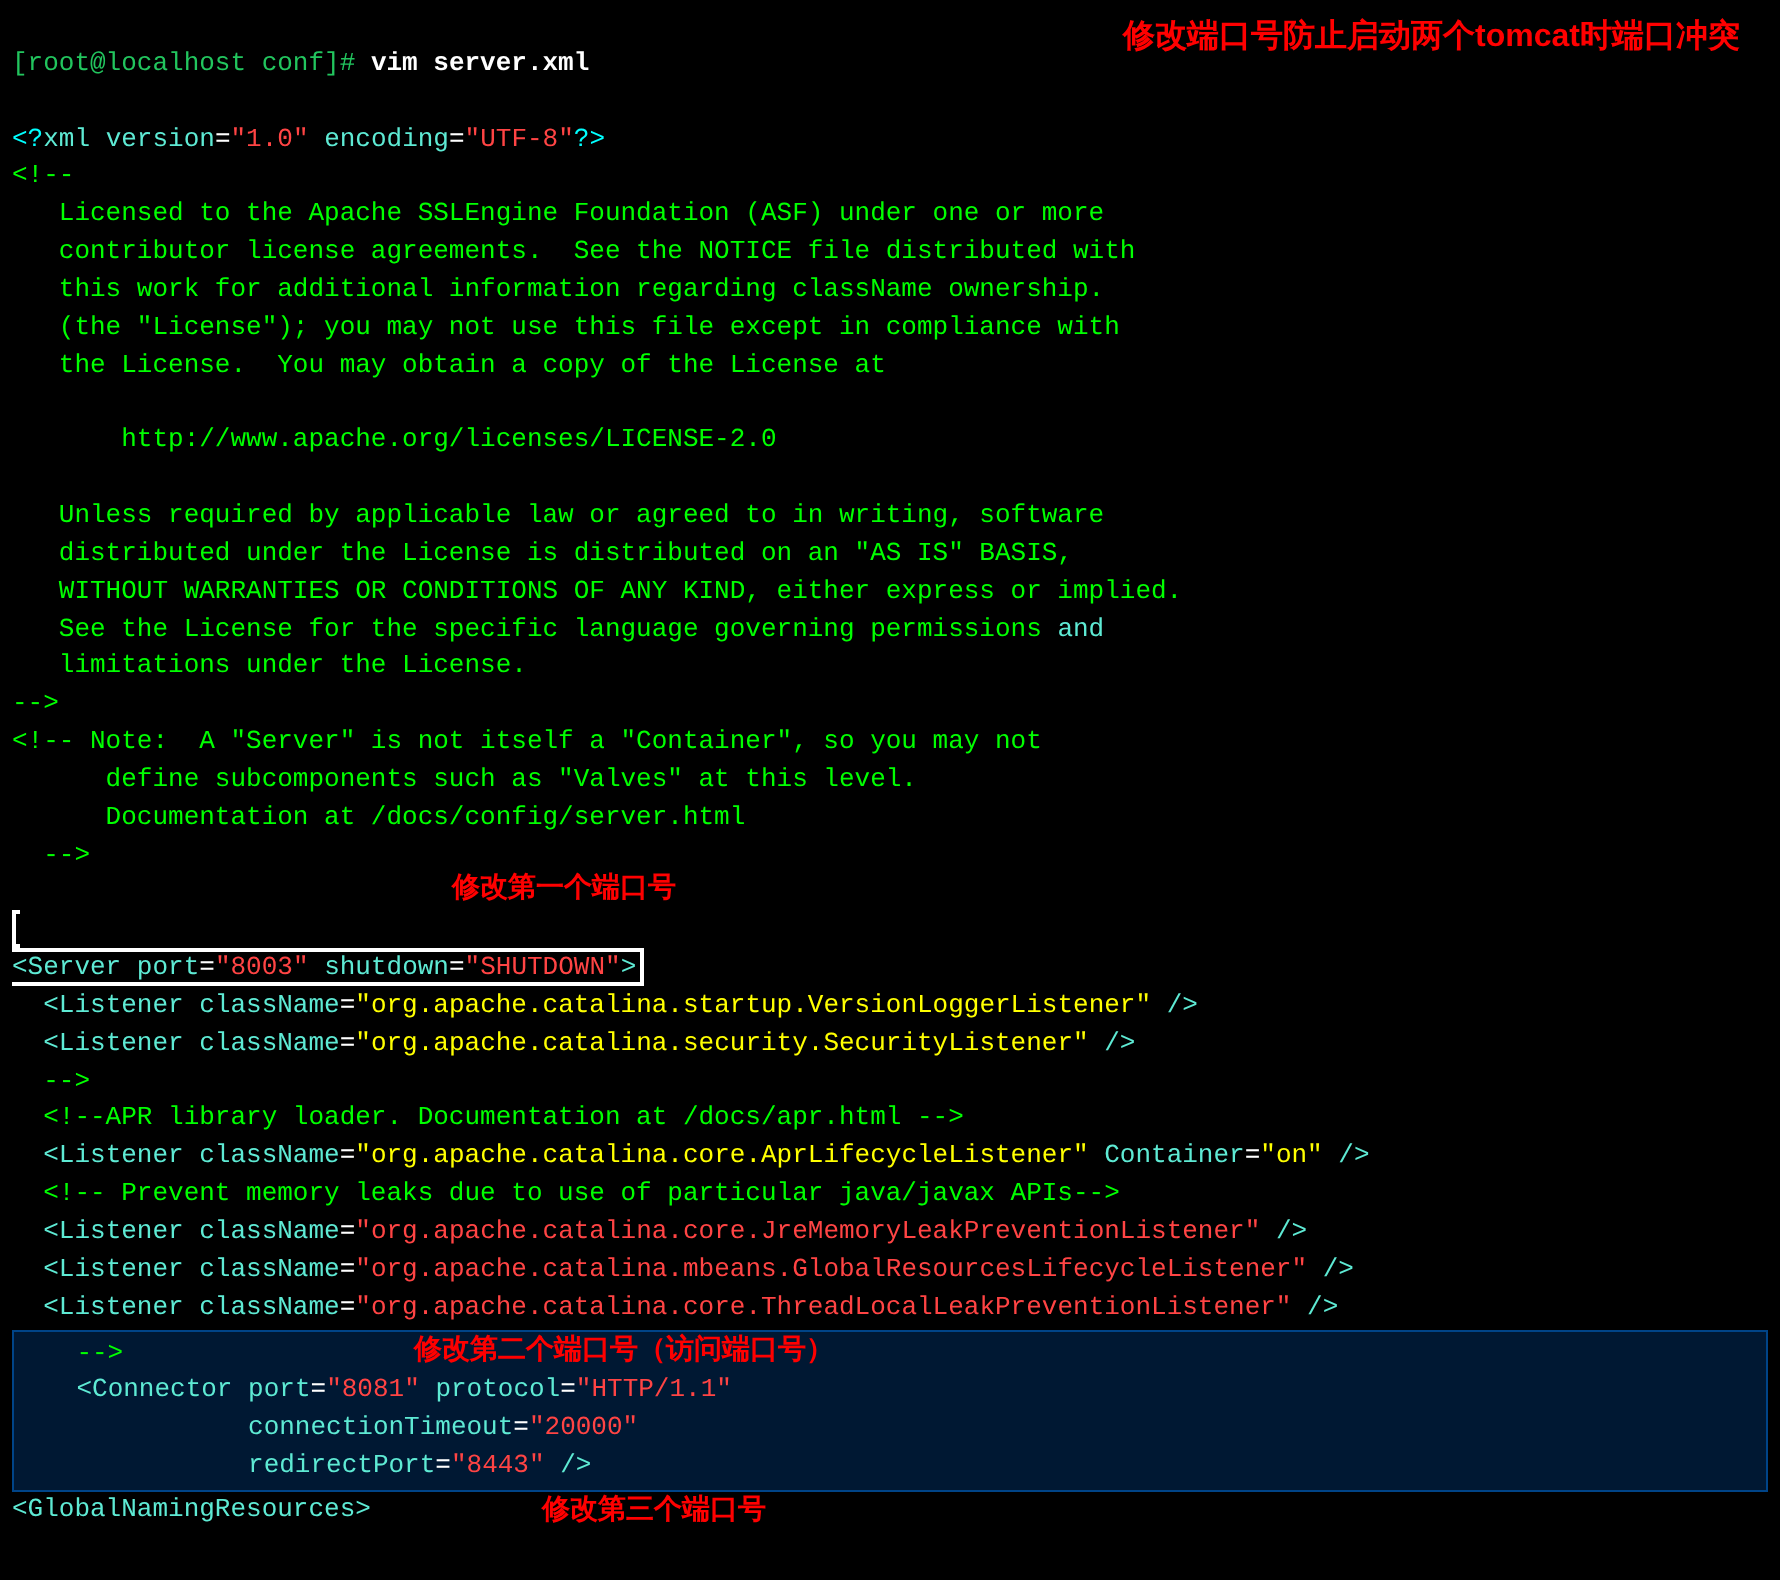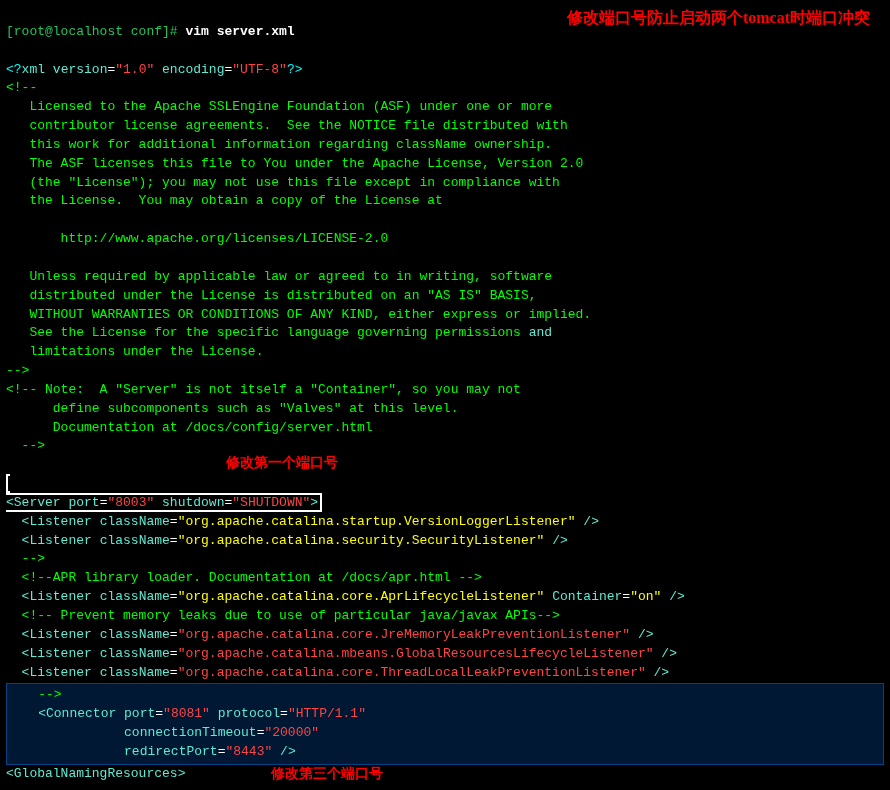--- a/index.html
+++ b/index.html
@@ -29,21 +29,21 @@
     .cmd { color: #ffffff; font-weight: bold; }
     .comment { color: #00ff00; }
     .attr-val { color: #ff4444; }
     .class-val { color: #ffff00; }
     .class-val-red { color: #ff4444; }
     .white { color: #ffffff; }
     .green { color: #5eead4; text-align: center; }
     .cyan { color: #00ffff; }
     .annotation {
       color: #ff0000;
-      font-family: Liberation Serif, serif;
+      font-family: Liberation Sans, sans-serif;
       font-size: 15px;
       font-weight: bold;
       position: absolute;
     }
   </style>
 </head>
 <body>
 
 <div class="terminal">
 
@@ -52,21 +52,20 @@
   <span class="line">
 <span class="prompt">[root@localhost conf]# </span><span class="cmd">vim server.xml</span></span>
 
   <span class="line">
 <span class="cyan">&lt;?</span><span class="green">xml </span><span class="green">version</span><span class="white">=</span><span class="attr-val">"1.0"</span><span class="green"> encoding</span><span class="white">=</span><span class="attr-val">"UTF-8"</span><span class="cyan">?&gt;</span></span>
 
   <span class="line comment">&lt;!--</span>
   <span class="line comment">   Licensed to the Apache SSLEngine Foundation (ASF) under one or more</span>
   <span class="line comment">   contributor license agreements.  See the NOTICE file distributed with</span>
   <span class="line comment">   this work for additional information regarding className ownership.</span>
-  <span class="line comment">   The ASF licenses this file to You under the Apache License, Version 2.0</span>
   <span class="line comment">   (the "License"); you may not use this file except in compliance with</span>
   <span class="line comment">   the License.  You may obtain a copy of the License at</span>
   <span class="line comment"> </span>
   <span class="line comment">       http://www.apache.org/licenses/LICENSE-2.0</span>
   <span class="line comment"> </span>
   <span class="line comment">   Unless required by applicable law or agreed to in writing, software</span>
   <span class="line comment">   distributed under the License is distributed on an "AS IS" BASIS,</span>
   <span class="line comment">   WITHOUT WARRANTIES OR CONDITIONS OF ANY KIND, either express or implied.</span>
   <span class="line comment">   See the License for the specific language governing permissions <span class="green">and</span></span>
   <span class="line comment">   limitations under the License.</span>
@@ -89,20 +88,21 @@
   <span class="line">  <span class="green">&lt;Listener </span><span class="green">className</span><span class="white">=</span><span class="class-val">"org.apache.catalina.security.SecurityListener"</span><span class="green"> /&gt;</span></span>
   <span class="line comment">  --&gt;</span>
   <span class="line comment">  &lt;!--APR library loader. Documentation at /docs/apr.html --&gt;</span>
   <span class="line">  <span class="green">&lt;Listener </span><span class="green">className</span><span class="white">=</span><span class="class-val">"org.apache.catalina.core.AprLifecycleListener"</span><span class="green"> Container</span><span class="white">=</span><span class="class-val">"on"</span><span class="green"> /&gt;</span></span>
   <span class="line comment">  &lt;!-- Prevent memory leaks due to use of particular java/javax APIs--&gt;</span>
   <span class="line">  <span class="green">&lt;Listener </span><span class="green">className</span><span class="white">=</span><span class="class-val-red">"org.apache.catalina.core.JreMemoryLeakPreventionListener"</span><span class="green"> /&gt;</span></span>
   <span class="line">  <span class="green">&lt;Listener </span><span class="green">className</span><span class="white">=</span><span class="class-val-red">"org.apache.catalina.mbeans.GlobalResourcesLifecycleListener"</span><span class="green"> /&gt;</span></span>
   <span class="line">  <span class="green">&lt;Listener </span><span class="green">className</span><span class="white">=</span><span class="class-val-red">"org.apache.catalina.core.ThreadLocalLeakPreventionListener"</span><span class="green"> /&gt;</span></span>
 
   <div style="background:#001833; border:1px solid #004488; padding:2px 0; margin-top:1px; position:relative;">
+    <span class="annotation" style="top:0px; left:200px; font-size:14px;">修改第二个端口号（访问端口号）</span>
     <span class="line">    --&gt;</span>
     <span class="line">    <span class="green">&lt;Connector </span><span class="green">port</span><span class="white">=</span><span class="attr-val">"8081"</span><span class="green"> protocol</span><span class="white">=</span><span class="attr-val">"HTTP/1.1"</span></span>
     <span class="line">               <span class="green">connectionTimeout</span><span class="white">=</span><span class="attr-val">"20000"</span></span>
     <span class="line">               <span class="green">redirectPort</span><span class="white">=</span><span class="attr-val">"8443"</span><span class="green"> /&gt;</span></span>
   </div>
 
   <div style="position:relative; display:block;">
     <span class="annotation" style="top:0px; left:265px; font-size:14px;">修改第三个端口号</span>
     <span class="line"><span class="green">&lt;GlobalNamingResources&gt;</span></span>
   </div>

